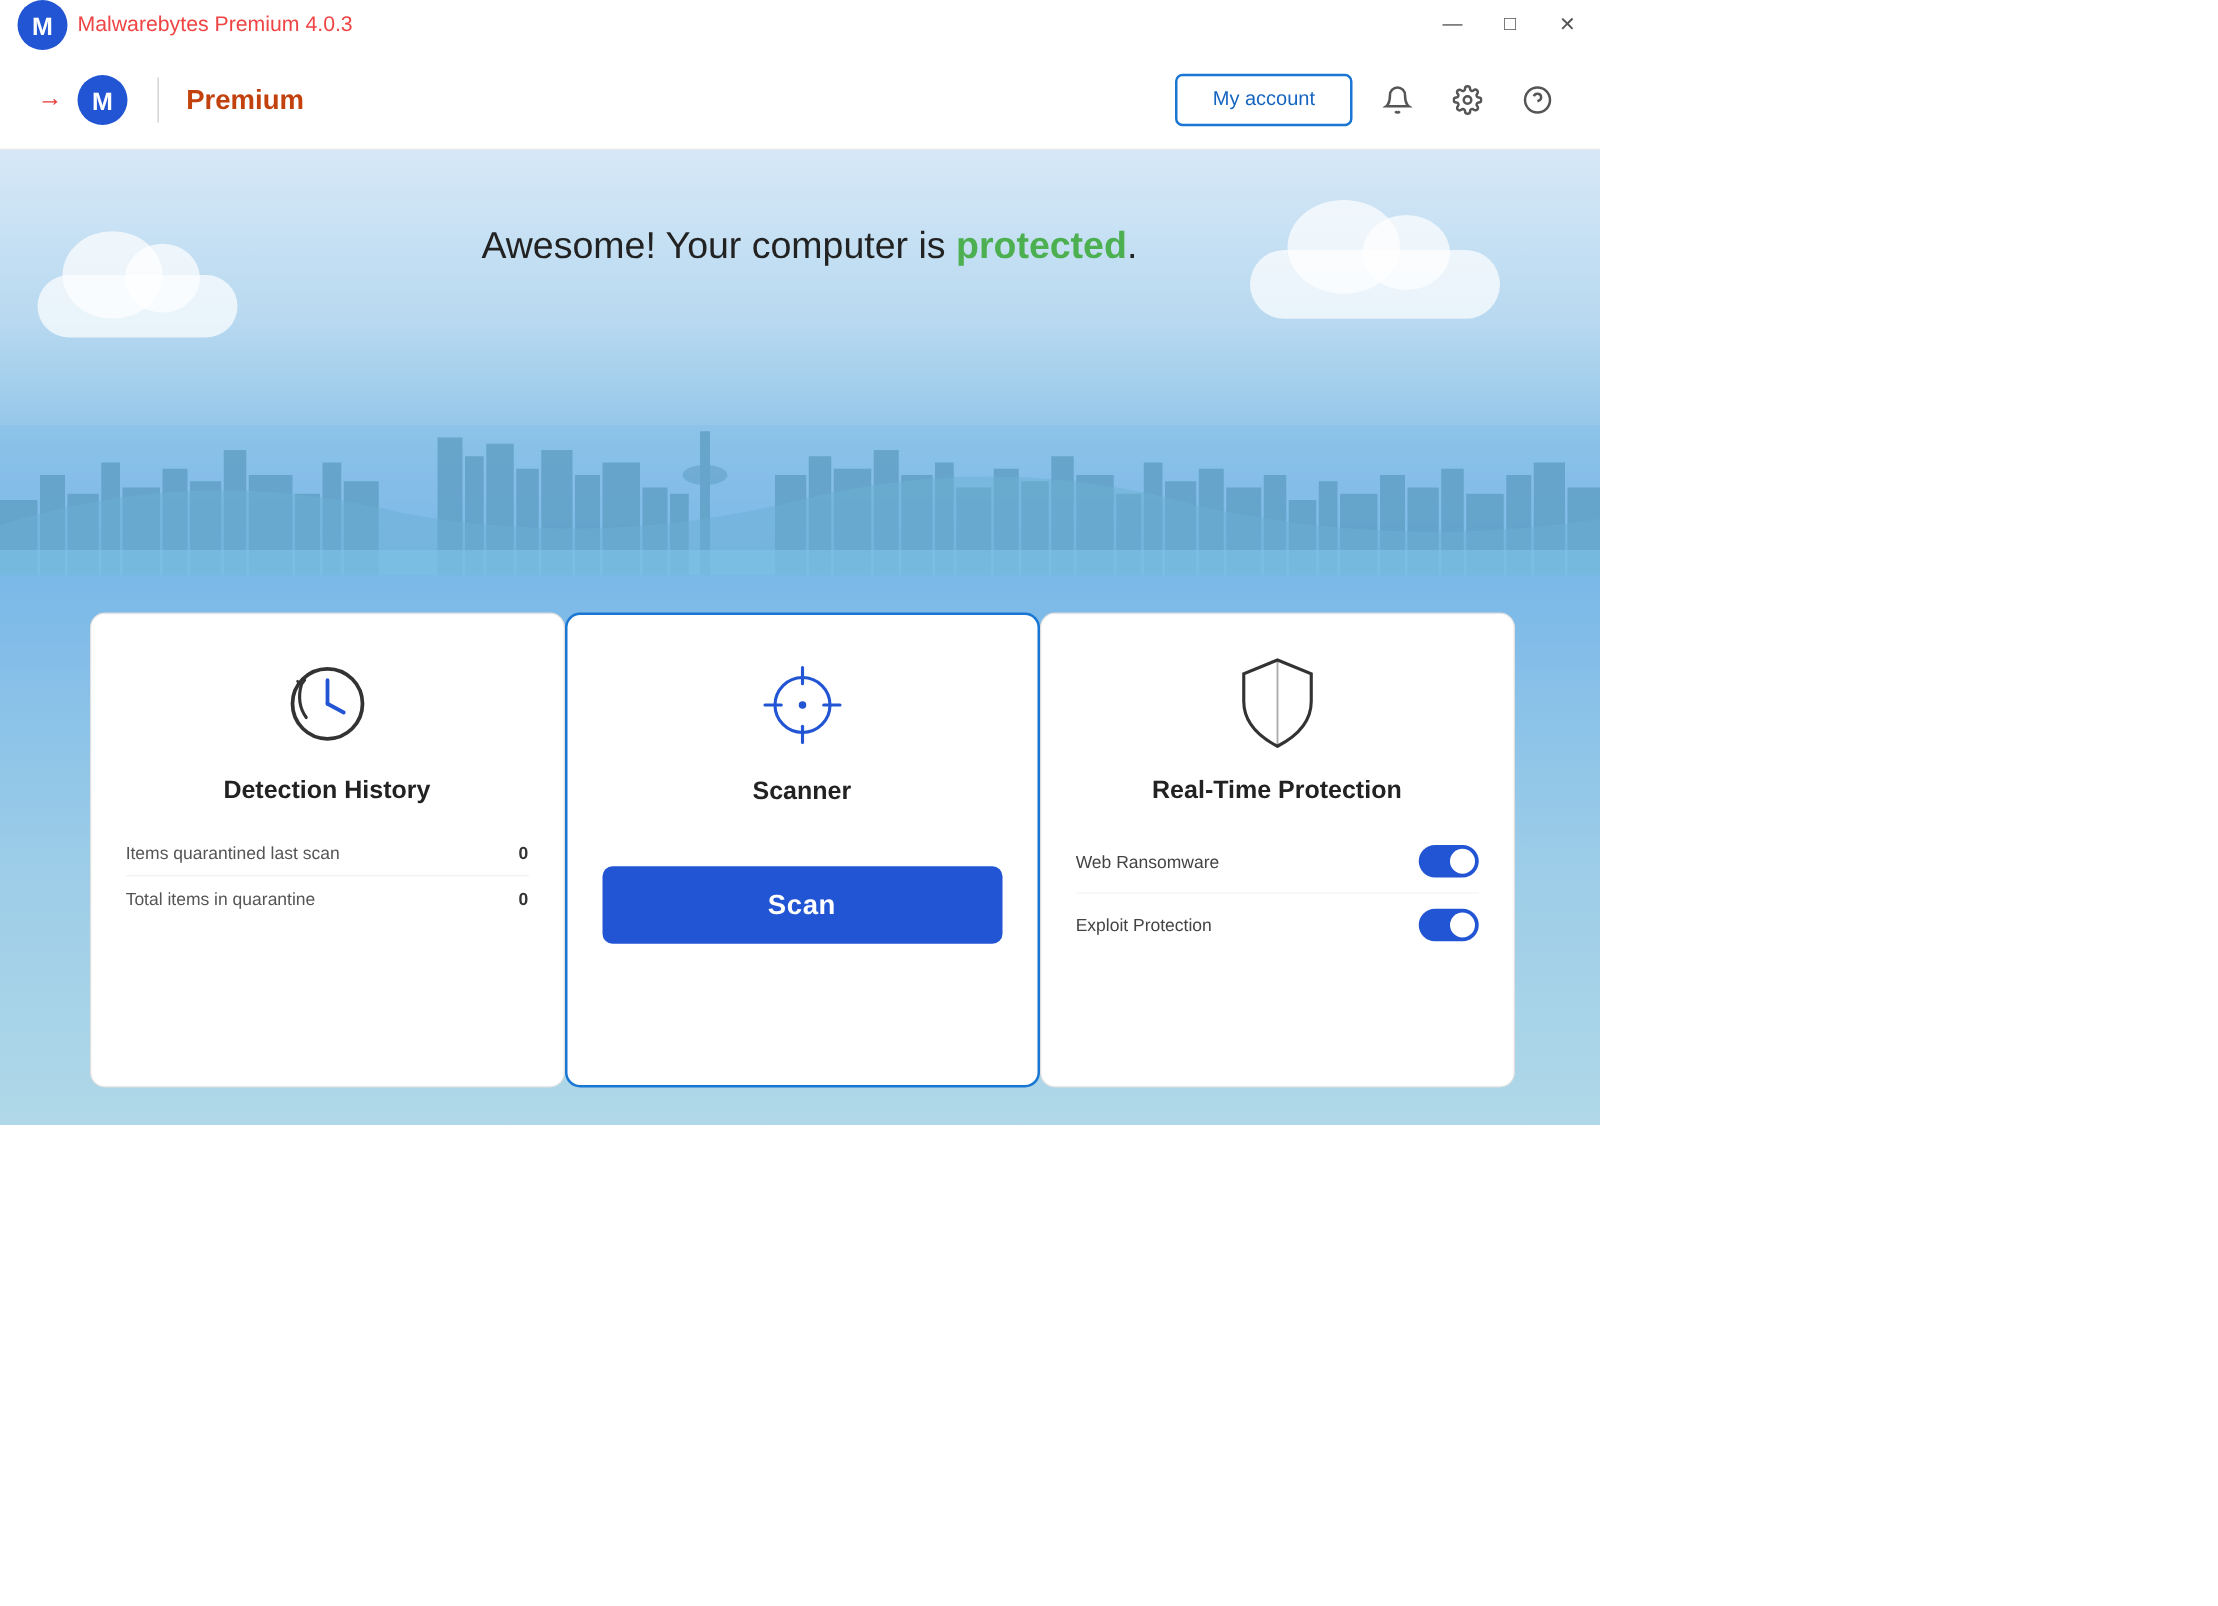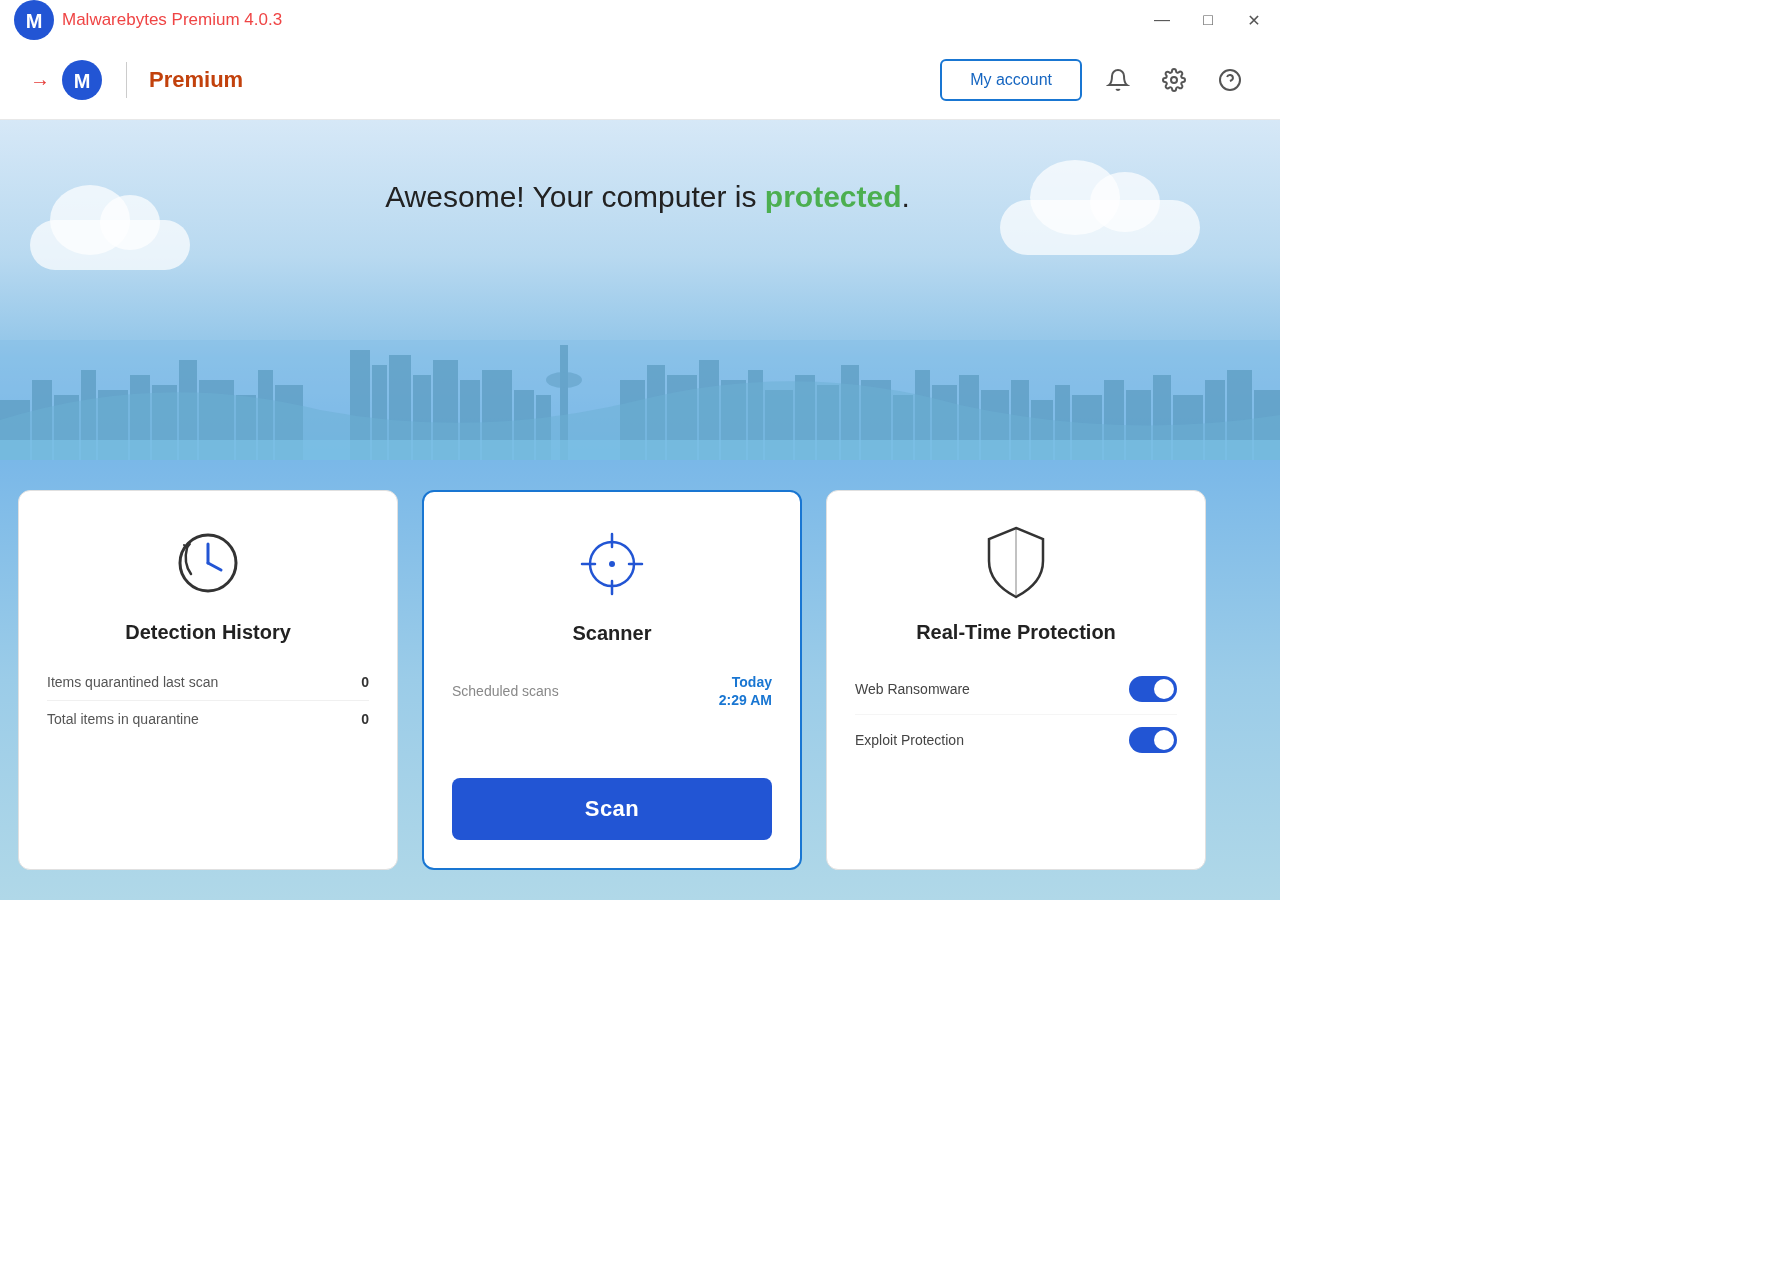--- a/index.html
+++ b/index.html
@@ -159,24 +159,23 @@
       height: 120px;
     }
     .skyline svg {
       width: 100%;
       height: 100%;
     }
 
     
     .cards-section {
       background: linear-gradient(180deg, #7ab8e8 0%, #9bcce8 50%, #b0d8e8 100%);
-      padding: 30px 30px 30px 18px;
-      display: flex;
-      gap: 24px;
-      justify-content: flex-start;
+      padding: 30px 30px 30px 33px;
+      display: flex;
+      justify-content: center;
       flex: 1;
       min-height: 440px;
     }
 
     .card {
       background: #fff;
       border-radius: 12px;
       flex: 1;
       max-width: 380px;
       padding: 32px 28px 28px 28px;
@@ -247,21 +246,21 @@
     .scan-btn {
       width: 100%;
       background: #2255d4;
       color: #fff;
       border: none;
       border-radius: 8px;
       padding: 18px;
       font-size: 22px;
       font-weight: 700;
       cursor: pointer;
-      margin-top: 12px;
+      margin-top: 28px;
       letter-spacing: 0.5px;
     }
 
     
     .protection-list {
       width: 100%;
     }
     .protection-row {
       display: flex;
       justify-content: space-between;
@@ -472,24 +471,20 @@
         <line x1="35" y1="5" x2="35" y2="18" stroke="#2255d4" stroke-width="2.5" stroke-linecap="round"></line>
         <line x1="35" y1="52" x2="35" y2="65" stroke="#2255d4" stroke-width="2.5" stroke-linecap="round"></line>
         <line x1="5" y1="35" x2="18" y2="35" stroke="#2255d4" stroke-width="2.5" stroke-linecap="round"></line>
         <line x1="52" y1="35" x2="65" y2="35" stroke="#2255d4" stroke-width="2.5" stroke-linecap="round"></line>
 
         <circle cx="35" cy="35" r="3" fill="#2255d4"></circle>
       </svg>
     </div>
     <div class="card-title">Scanner</div>
     <div class="scanner-card-body">
-      <div class="scheduled-row">
-        <span>Scheduled scans</span>
-        <span class="scheduled-time">Today<br>2:29 AM</span>
-      </div>
       <button class="scan-btn">Scan</button>
     </div>
   </div>
 
   <div class="card card-protection">
     <div class="card-icon">
       <svg class="shield-svg" viewBox="0 0 70 80" fill="none">
         <path d="M35 5 L62 16 L62 38 Q62 60 35 74 Q8 60 8 38 L8 16 Z" stroke="#333" stroke-width="2.5" fill="none"></path>
         <line x1="35" y1="5" x2="35" y2="74" stroke="#333" stroke-width="1.5" opacity="0.4"></line>
       </svg>

